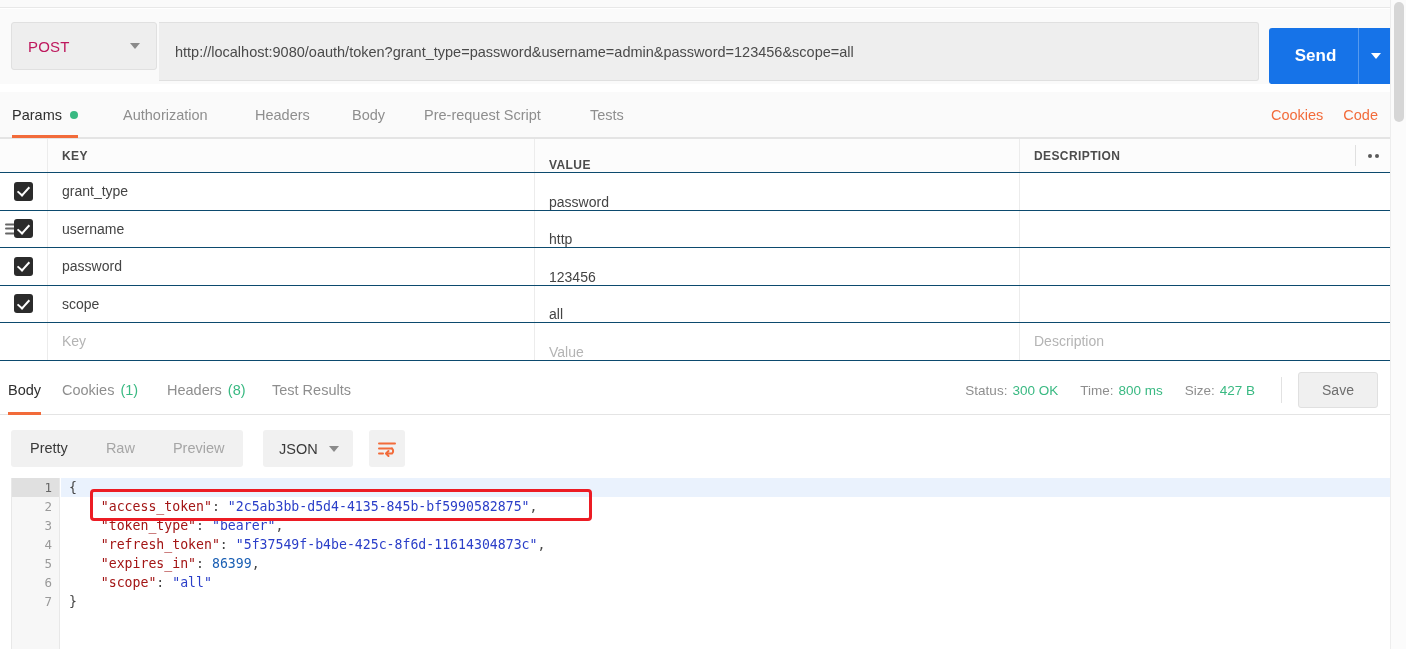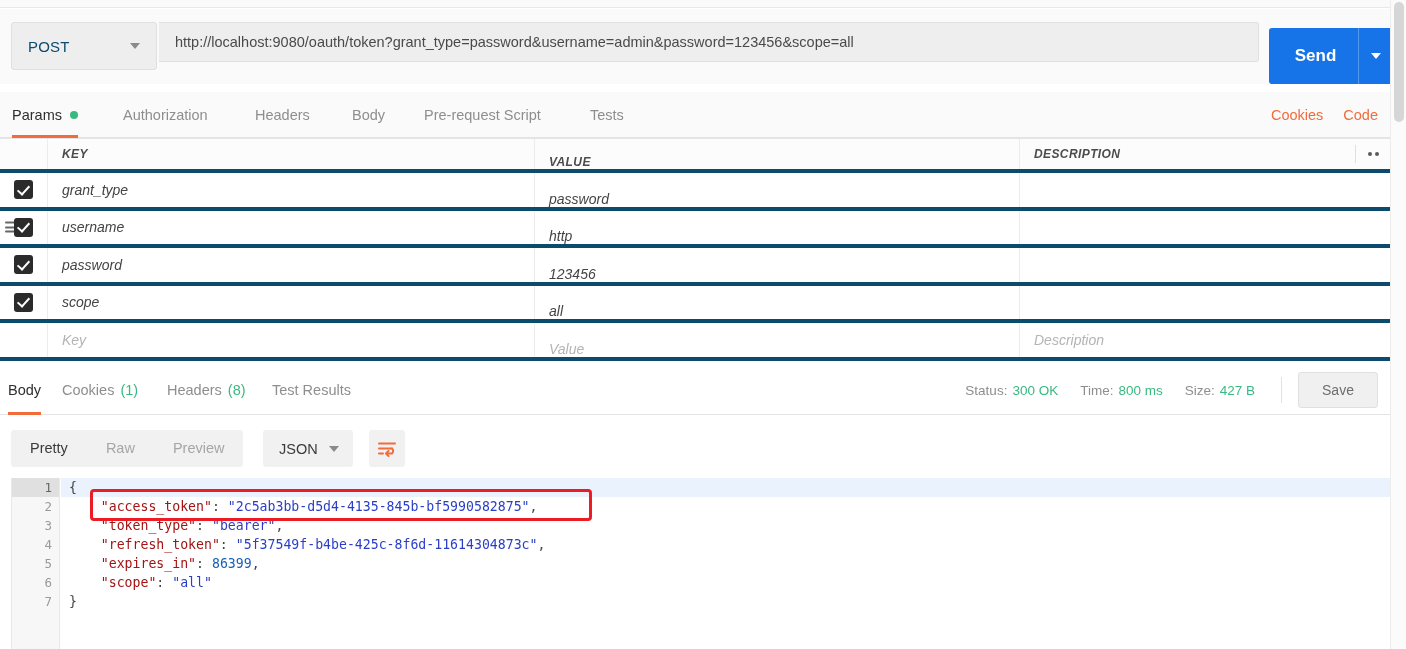--- a/index.html
+++ b/index.html
@@ -21,30 +21,30 @@
   .url-row {
     position: absolute; left: 0; top: 9px; width: 1390px; height: 75px;
     background: #fafafa;
   }
   .method-box {
     position: absolute; left: 11px; top: 13px; width: 146px; height: 48px;
     background: #eeeeee; border: 1px solid #e0e0e0; border-radius: 3px;
     display: flex; align-items: center; cursor: pointer;
   }
   .method-label {
-    margin-left: 16px; font-size: 15px; color: #0c4a6e; letter-spacing: .2px;
+    margin-left: 16px; font-size: 15px; color: #be185d; letter-spacing: .2px;
   }
   .method-caret {
     position: absolute; right: 16px; top: 50%; transform: translateY(-50%);
     width: 0; height: 0;
     border-left: 5px solid transparent; border-right: 5px solid transparent;
     border-top: 6px solid #8a8a8a;
   }
   .url-field {
-    position: absolute; left: 159px; top: 13px; width: 1100px; height: 40px;
+    position: absolute; left: 159px; top: 13px; width: 1100px; height: 59px;
     background: #eeeeee; border: 1px solid #e0e0e0; border-left: none;
     border-radius: 0 3px 3px 0;
     display: flex; align-items: center; cursor: text;
   }
   .url-text {
     margin-left: 16px; font-size: 14.5px; color: #4a4a4a;
     white-space: nowrap; overflow: hidden;
   }
   .send-btn {
     position: absolute; left: 1269px; top: 19px; width: 124px; height: 56px;
@@ -84,21 +84,21 @@
   .right-links { position: absolute; top: 0; right: 12px; height: 46px; display: flex; align-items: center; }
   .right-links span {
     color: #f26b3a; font-size: 14.5px; margin-left: 20px; cursor: pointer;
   }
 
   
   .ptable {
     position: absolute; left: 0; top: 138px; width: 1390px;
     border-top: 1px solid #e4e4e4;
   }
-  .prow { display: flex; height: 37.5px; border-bottom: 4px solid #0c4a6e; background: #fff; font-style: italic; }
+  .prow { display: flex; height: 37.5px; border-bottom: 1px solid #0c4a6e; background: #fff; }
   .prow.header { background: #fcfcfc; height: 34px; }
   .cell-chk {
     width: 48px; flex: 0 0 48px; border-right: 1px solid #ececec;
     display: flex; align-items: center; justify-content: center; position: relative;
   }
   .cell-key  { width: 487px; flex: 0 0 487px; border-right: 1px solid #ececec; display:flex; align-items:center; }
   .cell-val  { width: 485px; flex: 0 0 485px; border-right: 1px solid #ececec; display:flex; align-items:flex-end; }
   .cell-desc { flex: 1 1 auto; display:flex; align-items:center; position: relative; }
   .cell-key span, .cell-val span, .cell-desc span.txt { margin-left: 14px; font-size: 14px; color: #444; }
   .prow.header .cell-key span, .prow.header .cell-val span, .prow.header .cell-desc span.txt {

